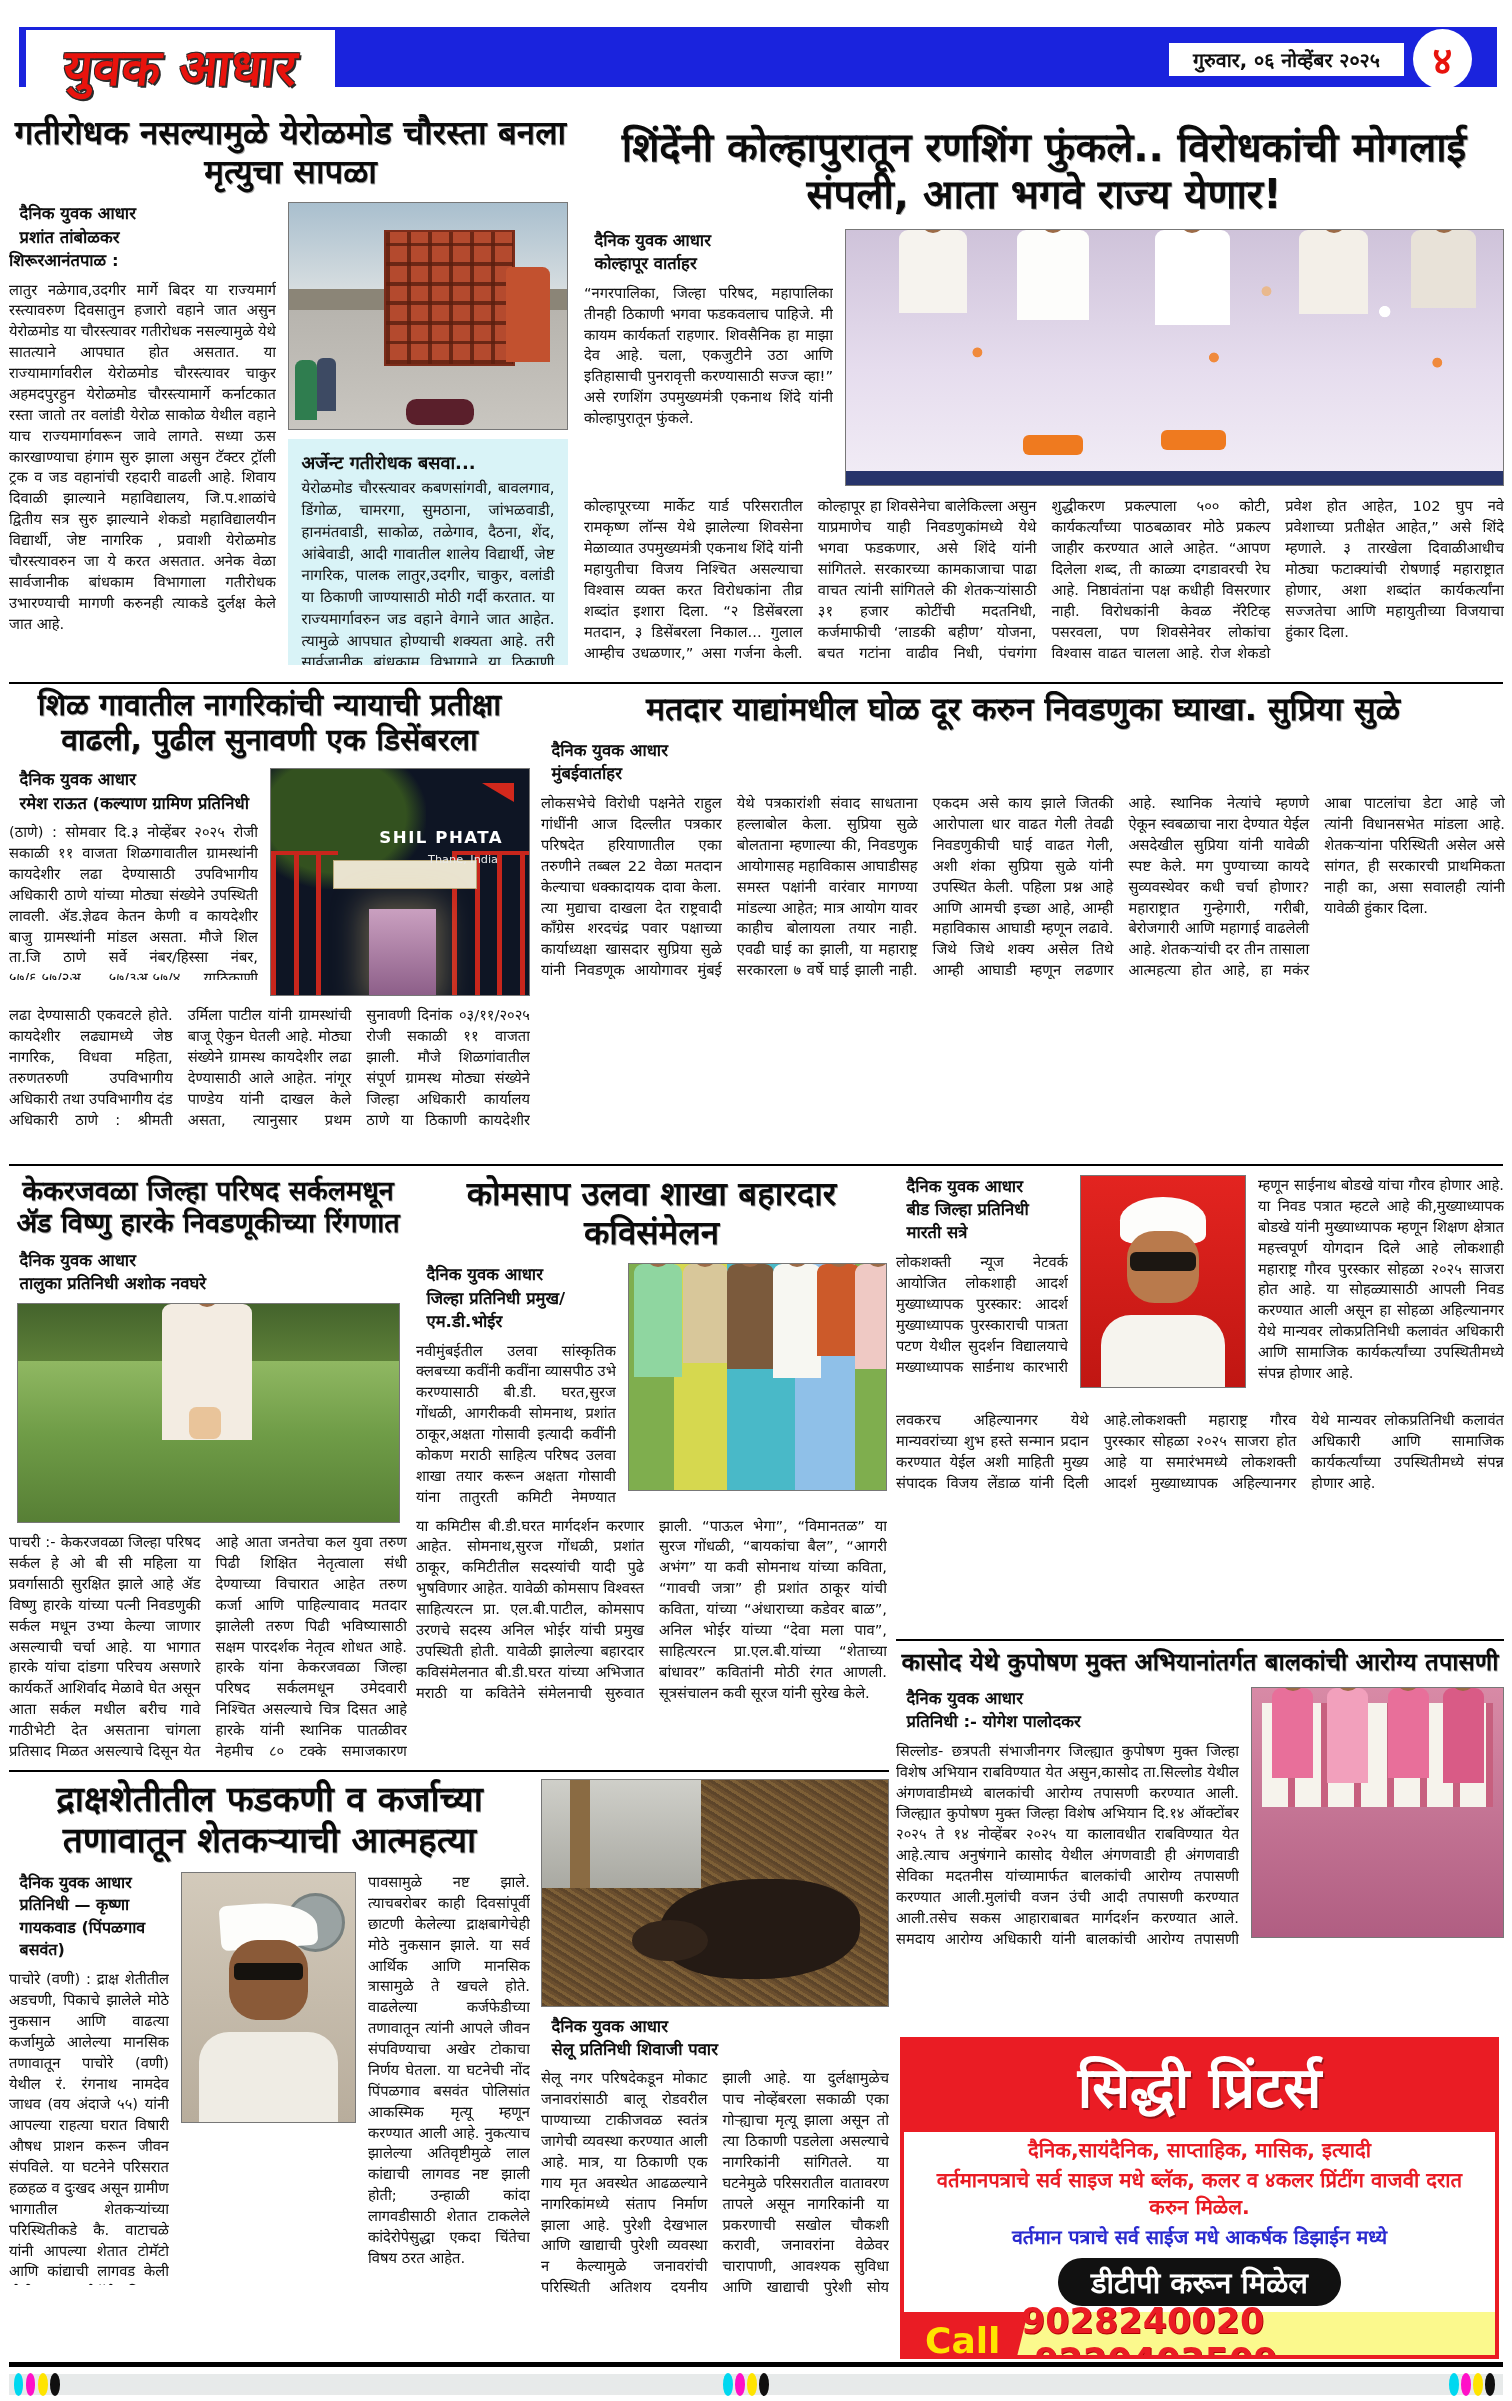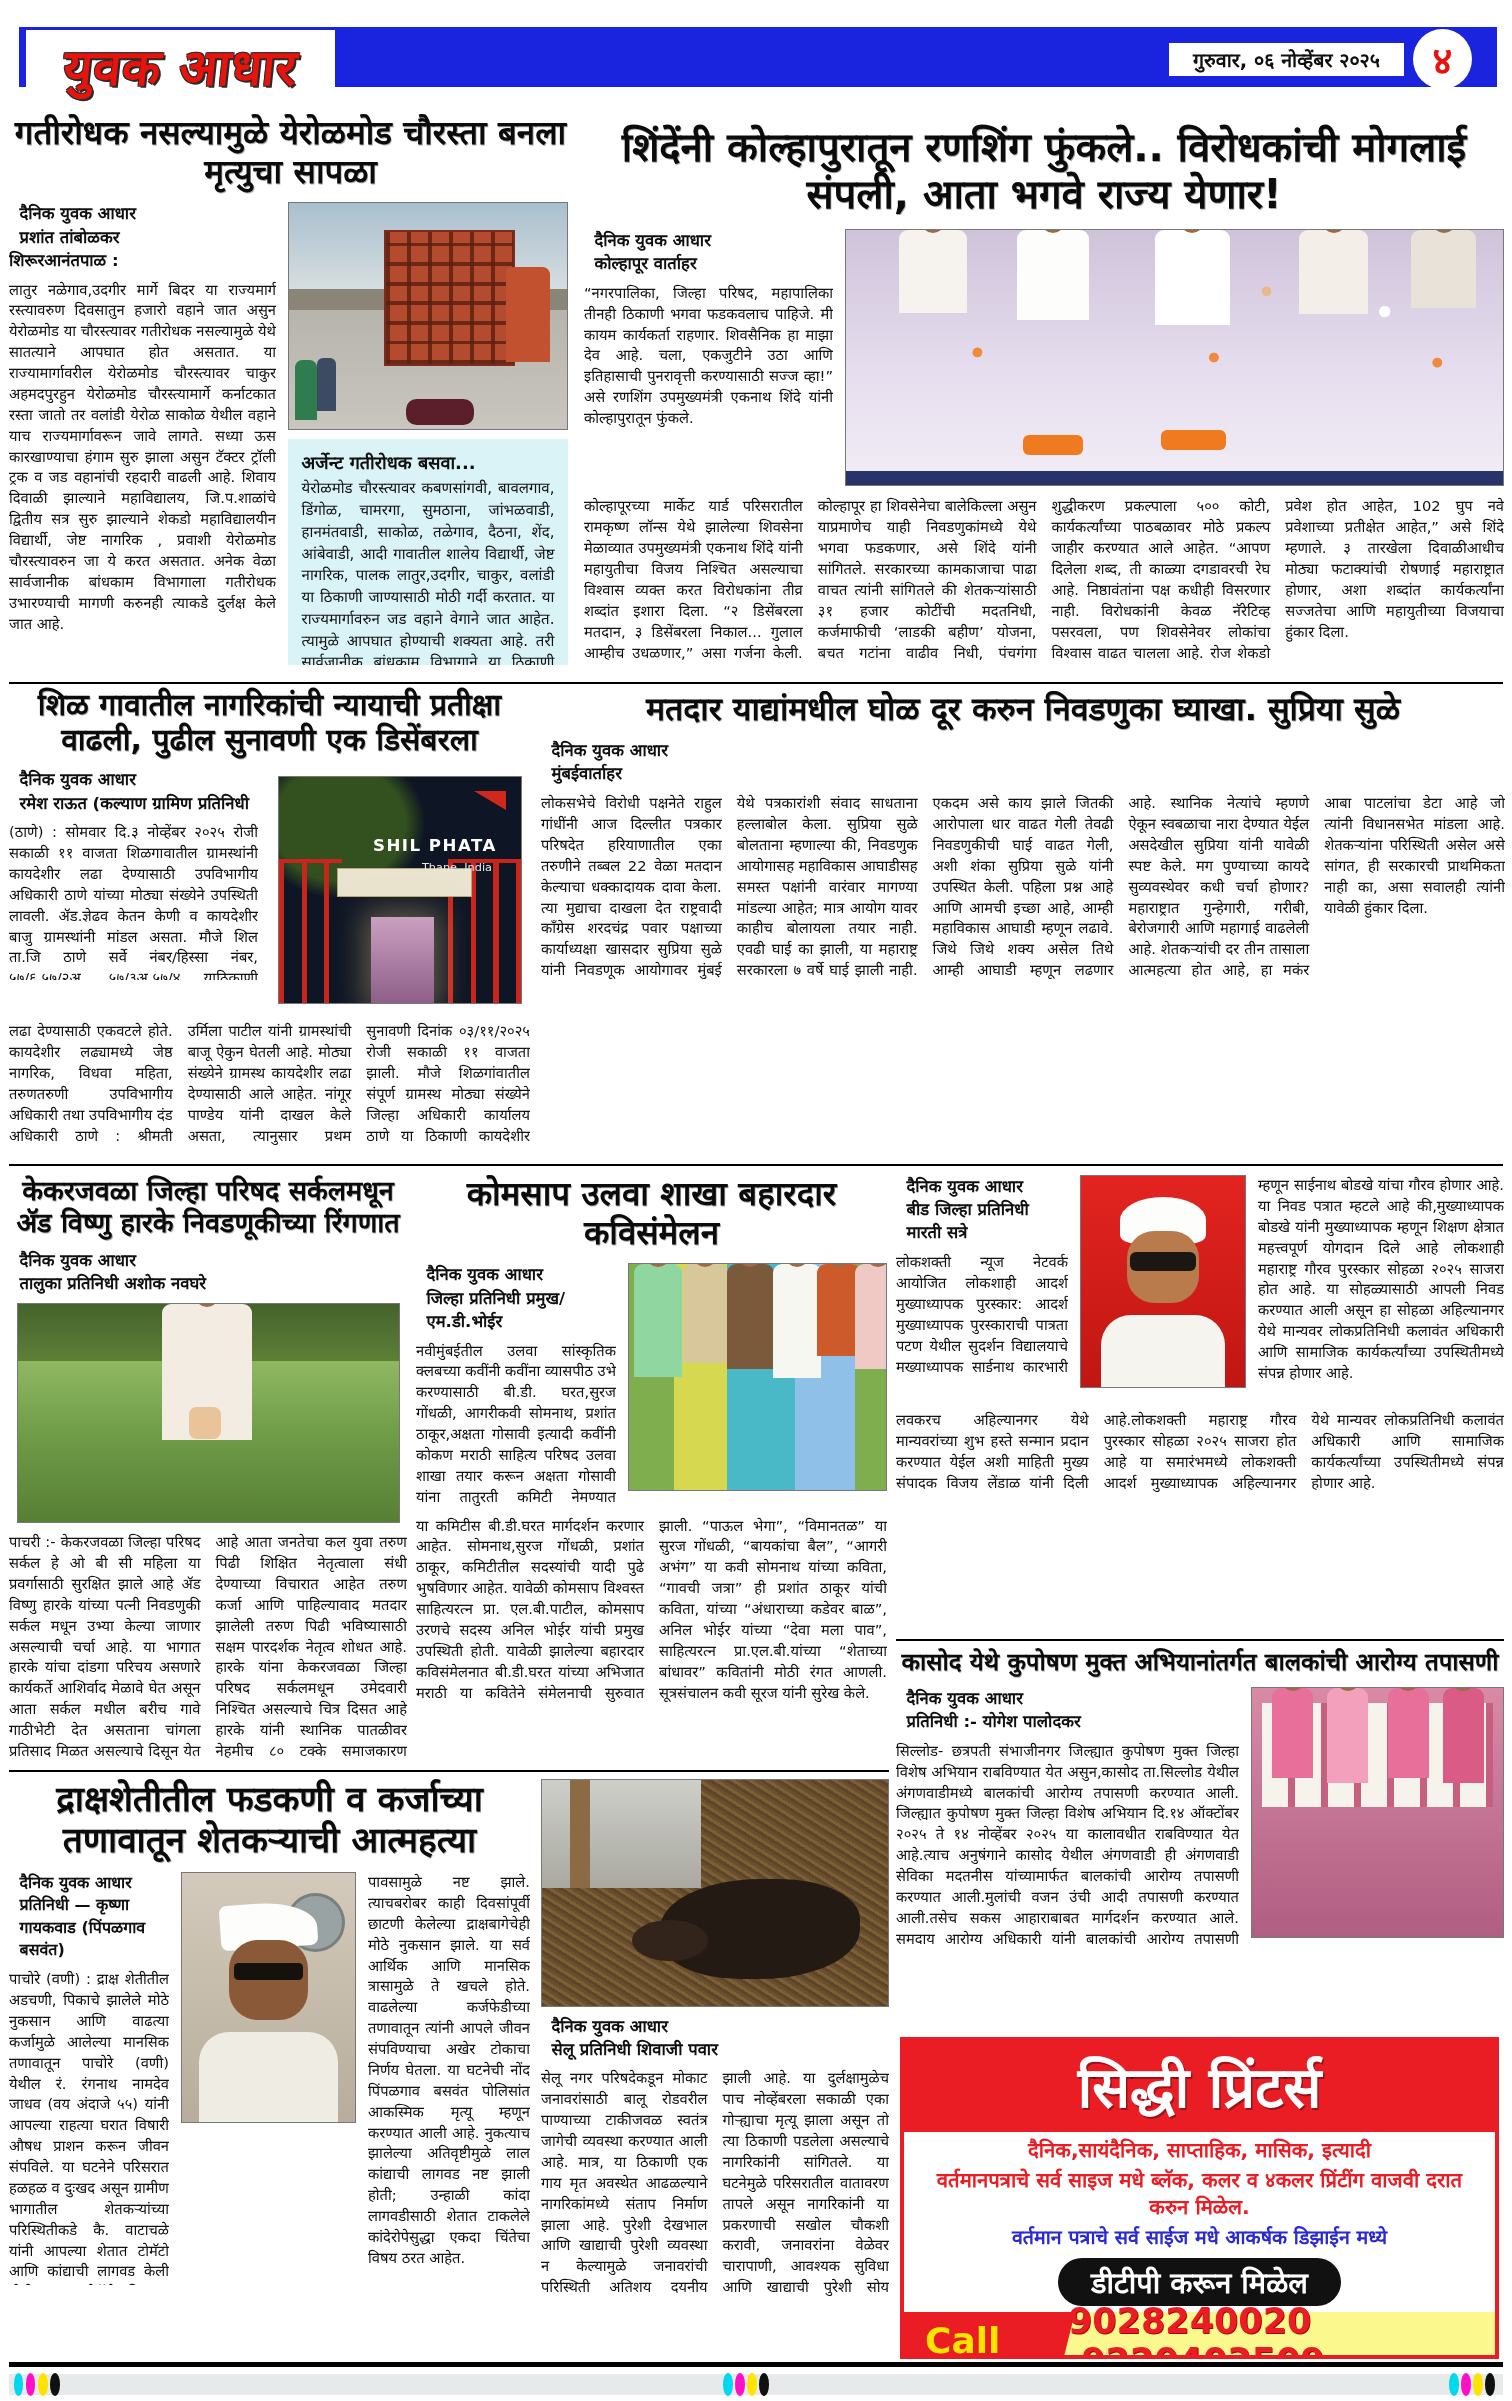--- a/index.html
+++ b/index.html
@@ -40,21 +40,21 @@
   
   .ad{position:absolute;left:900px;top:2037px;width:599px;height:322px;border:4.5px solid var(--ad-red);
       background:#fff;box-sizing:border-box;overflow:hidden;}
   .ad-head{background:var(--ad-red);color:#fff;font-weight:bold;font-size:56px;text-align:center;
            padding:6px 0 9px 0;text-shadow:1.5px 1.5px 0 rgba(0,0,0,.35);}
   .ad-line{font-weight:bold;text-align:center;padding:4.5px 10.5px 0 10.5px;line-height:1.3;}
   .ad-red{color:var(--ad-red);font-size:20.3px;}
   .ad-blue{color:var(--ad-blue);font-size:19.6px;}
   .ad-dtp{background:#111;color:#fff;border-radius:30px;width:fit-content;margin:7.5px auto 6px auto;
           padding:4.5px 33px;font-size:29px;font-weight:bold;}
-  .ad-call{display:flex;align-items:stretch;background:var(--ad-red);height:57px;gap:47px;}
+  .ad-call{display:flex;align-items:stretch;background:var(--ad-red);height:57px;}
   .ad-call-label{color:#ffe400;font-weight:bold;font-size:36px;display:flex;align-items:center;padding:0 21px;}
   .ad-phones{flex:1;background:var(--ad-yellow);transform:skewX(-14deg);margin-right:-10.5px;
              display:flex;align-items:center;justify-content:center;}
   .ad-phones span{transform:skewX(14deg);color:var(--ad-red);font-weight:bold;font-size:35px;text-shadow:0.8px 0.8px 0 #a00;}
   
   .foot-bar{position:absolute;left:9px;top:2374px;width:1494px;height:21px;background:#e7eaea;}
   .regdots{position:absolute;top:2373px;display:flex;gap:2.3px;}
   .regdots i{width:9.8px;height:22.6px;border-radius:50%;display:block;}
 </style>
 </head>
@@ -133,21 +133,21 @@
   <section class="article" style="left:9px;top:687px;width:521px;height:468px">
     <h1 class="hl" style="font-size:30px">शिळ गावातील नागरिकांची न्यायाची प्रतीक्षा वाढली, पुढील सुनावणी एक डिसेंबरला</h1>
     <div class="row">
       <div style="width:249px;flex:none">
         <div class="byline">
           <div>दैनिक युवक आधार</div>
           <div>रमेश राऊत (कल्याण ग्रामिण प्रतिनिधी</div>
         </div>
         <div class="btxt" style="height:158px;overflow:hidden">(ठाणे) : सोमवार दि.३ नोव्हेंबर २०२५ रोजी सकाळी ११ वाजता शिळगावातील ग्रामस्थांनी कायदेशीर लढा देण्यासाठी उपविभागीय अधिकारी ठाणे यांच्या मोठ्या संख्येने उपस्थिती लावली. ॲड.ज्ञेढव केतन केणी व कायदेशीर बाजु ग्रामस्थांनी मांडल असता. मौजे शिल ता.जि ठाणे सर्वे नंबर/हिस्सा नंबर, ५७/६,५७/२अ, ५७/३अ,५७/४ याठिकाणी असलेल्या फेरफार क्रमांक ४०८२,३१९२ दिनांक ०८/०९/२०२५ व शिक्कामोर्तब जाहीरनामा क्रमांक २१/२०२५ विरुद्ध वास्तु इम्पेरिया एलएलपीजी तर्फे भागीदार विजय शर्मा, सुरेंद्र पाण्डेय, अजय शर्मा,</div>
       </div>
-      <figure class="photo" style="flex:1;height:226px;margin:8px;background:#0e1524">
+      <figure class="photo" style="flex:1;height:226px;margin:0;background:#0e1524">
         <div class="abs" style="left:-10%;top:-12%;width:70%;height:65%;background:radial-gradient(ellipse at center,#33511f 0 55%,transparent 72%)"></div>
         <div class="abs" style="left:0;bottom:0;width:26%;height:62%;background-image:repeating-linear-gradient(90deg,#c8261c 0 5.3px,transparent 5.3px 22.6px);border-top:4.5px solid #c8261c"></div>
         <div class="abs" style="right:0;bottom:0;width:30%;height:62%;background-image:repeating-linear-gradient(90deg,#c8261c 0 5.3px,transparent 5.3px 22.6px);border-top:4.5px solid #c8261c"></div>
         <div class="abs" style="left:24%;top:40%;width:55%;height:12%;background:#e9e3cf;border:1.5px solid #b8a77a"></div>
         <div class="abs" style="left:38%;bottom:0;width:26%;height:38%;background:linear-gradient(#caa0c0,#8d5f89);box-shadow:0 0 30px 7.5px rgba(255,220,140,.35)"></div>
         <div class="abs" style="right:6%;top:6%;width:0;height:0;border-top:19.6px solid #d2281c;border-left:32px solid transparent"></div>
         <div class="abs" style="right:10%;top:26%;color:#fff;font-size:16.6px;font-weight:bold;letter-spacing:1.5px">SHIL PHATA</div>
         <div class="abs" style="right:12%;top:37%;color:#e9e9e9;font-size:11.3px">Thane, India</div>
       </figure>
     </div>

